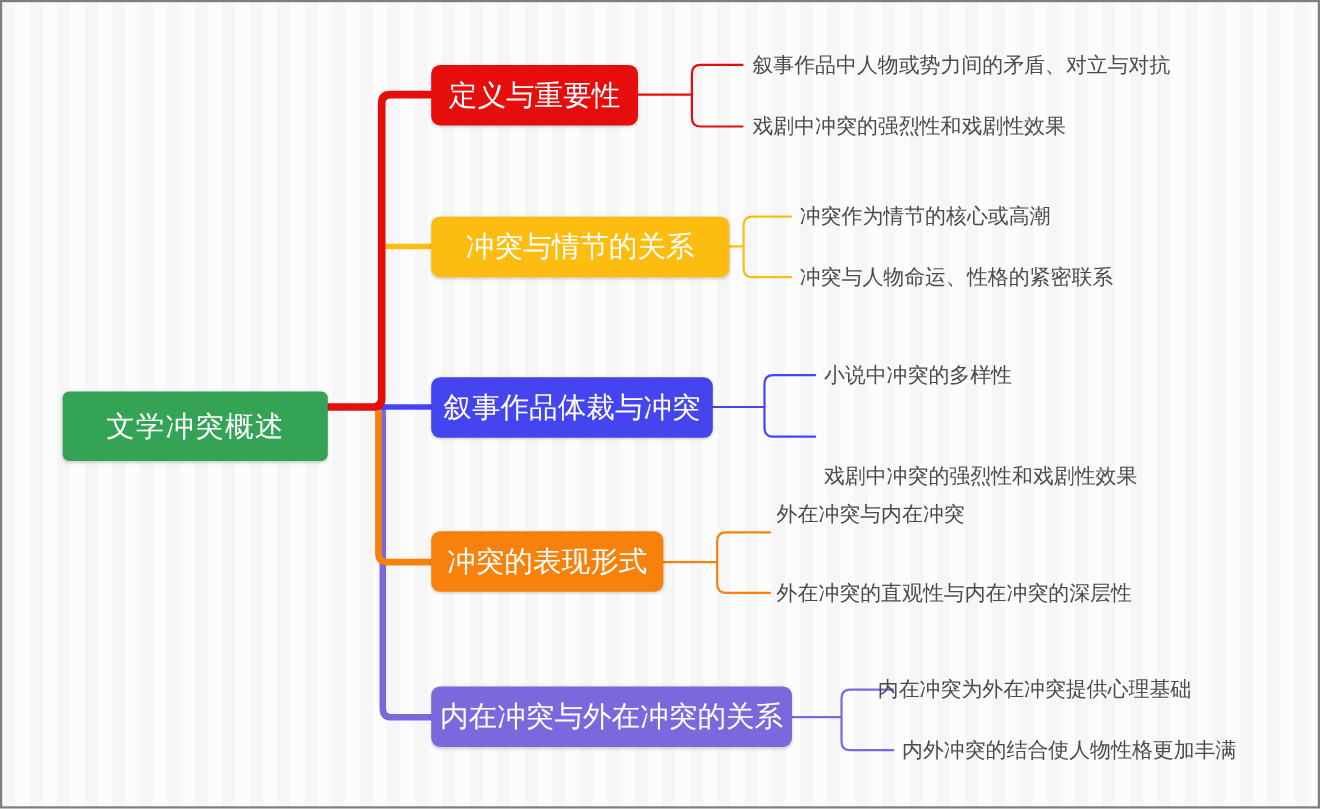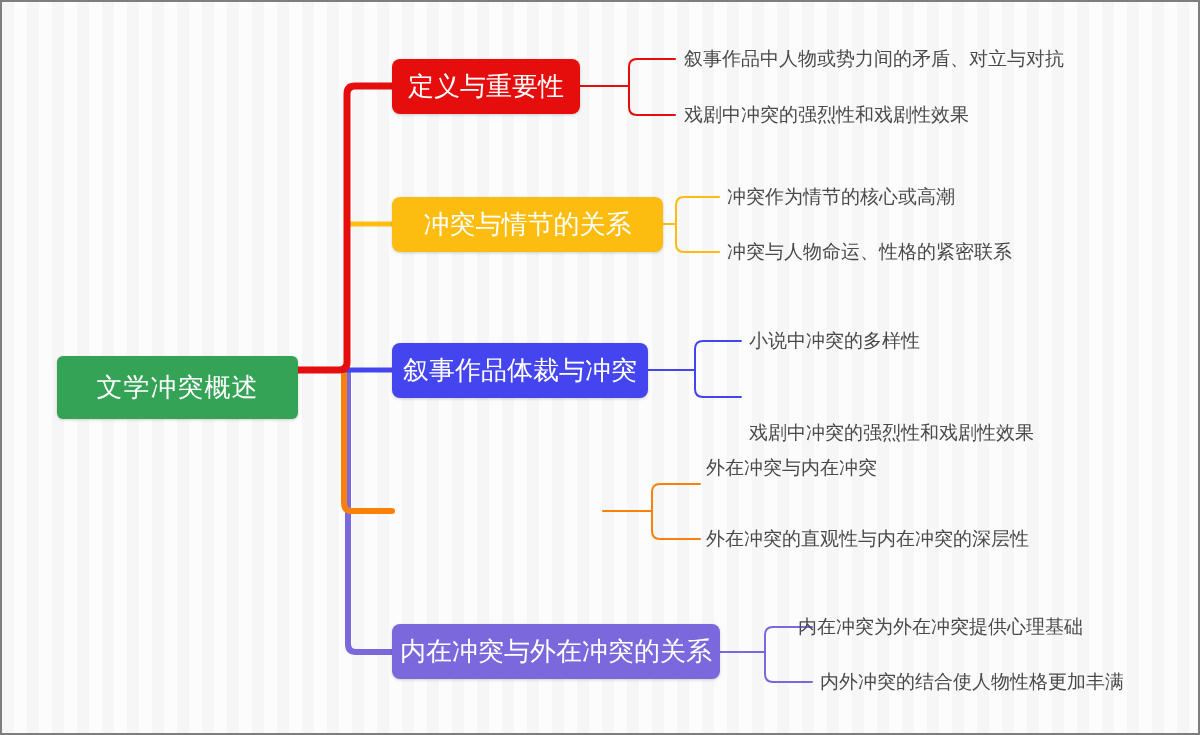--- a/index.html
+++ b/index.html
@@ -94,20 +94,21 @@
     <path d="M601,509 H650 M698,482 H658 Q650,482 650,490 V529 Q650,537 658,537 H698" stroke="#f8810b" stroke-width="2" stroke-linecap="round"></path>
 
     <path d="M718,650 H763 M810,625 H771 Q763,625 763,633 V672 Q763,680 771,680 H810" stroke="#7b68dd" stroke-width="2" stroke-linecap="round"></path>
   </svg>
 
   <div class="node root-node">文学冲突概述</div>
 
   <div class="node branch-node bn1">定义与重要性</div>
   <div class="node branch-node bn2">冲突与情节的关系</div>
   <div class="node branch-node bn3">叙事作品体裁与冲突</div>
+  <div class="node branch-node bn4">冲突的表现形式</div>
   <div class="node branch-node bn5">内在冲突与外在冲突的关系</div>
 
   <div class="leaf lf11">叙事作品中人物或势力间的矛盾、对立与对抗</div>
   <div class="leaf lf12">戏剧中冲突的强烈性和戏剧性效果</div>
   <div class="leaf lf21">冲突作为情节的核心或高潮</div>
   <div class="leaf lf22">冲突与人物命运、性格的紧密联系</div>
   <div class="leaf lf31">小说中冲突的多样性</div>
   <div class="leaf lf32">戏剧中冲突的强烈性和戏剧性效果</div>
   <div class="leaf lf41">外在冲突与内在冲突</div>
   <div class="leaf lf42">外在冲突的直观性与内在冲突的深层性</div>

